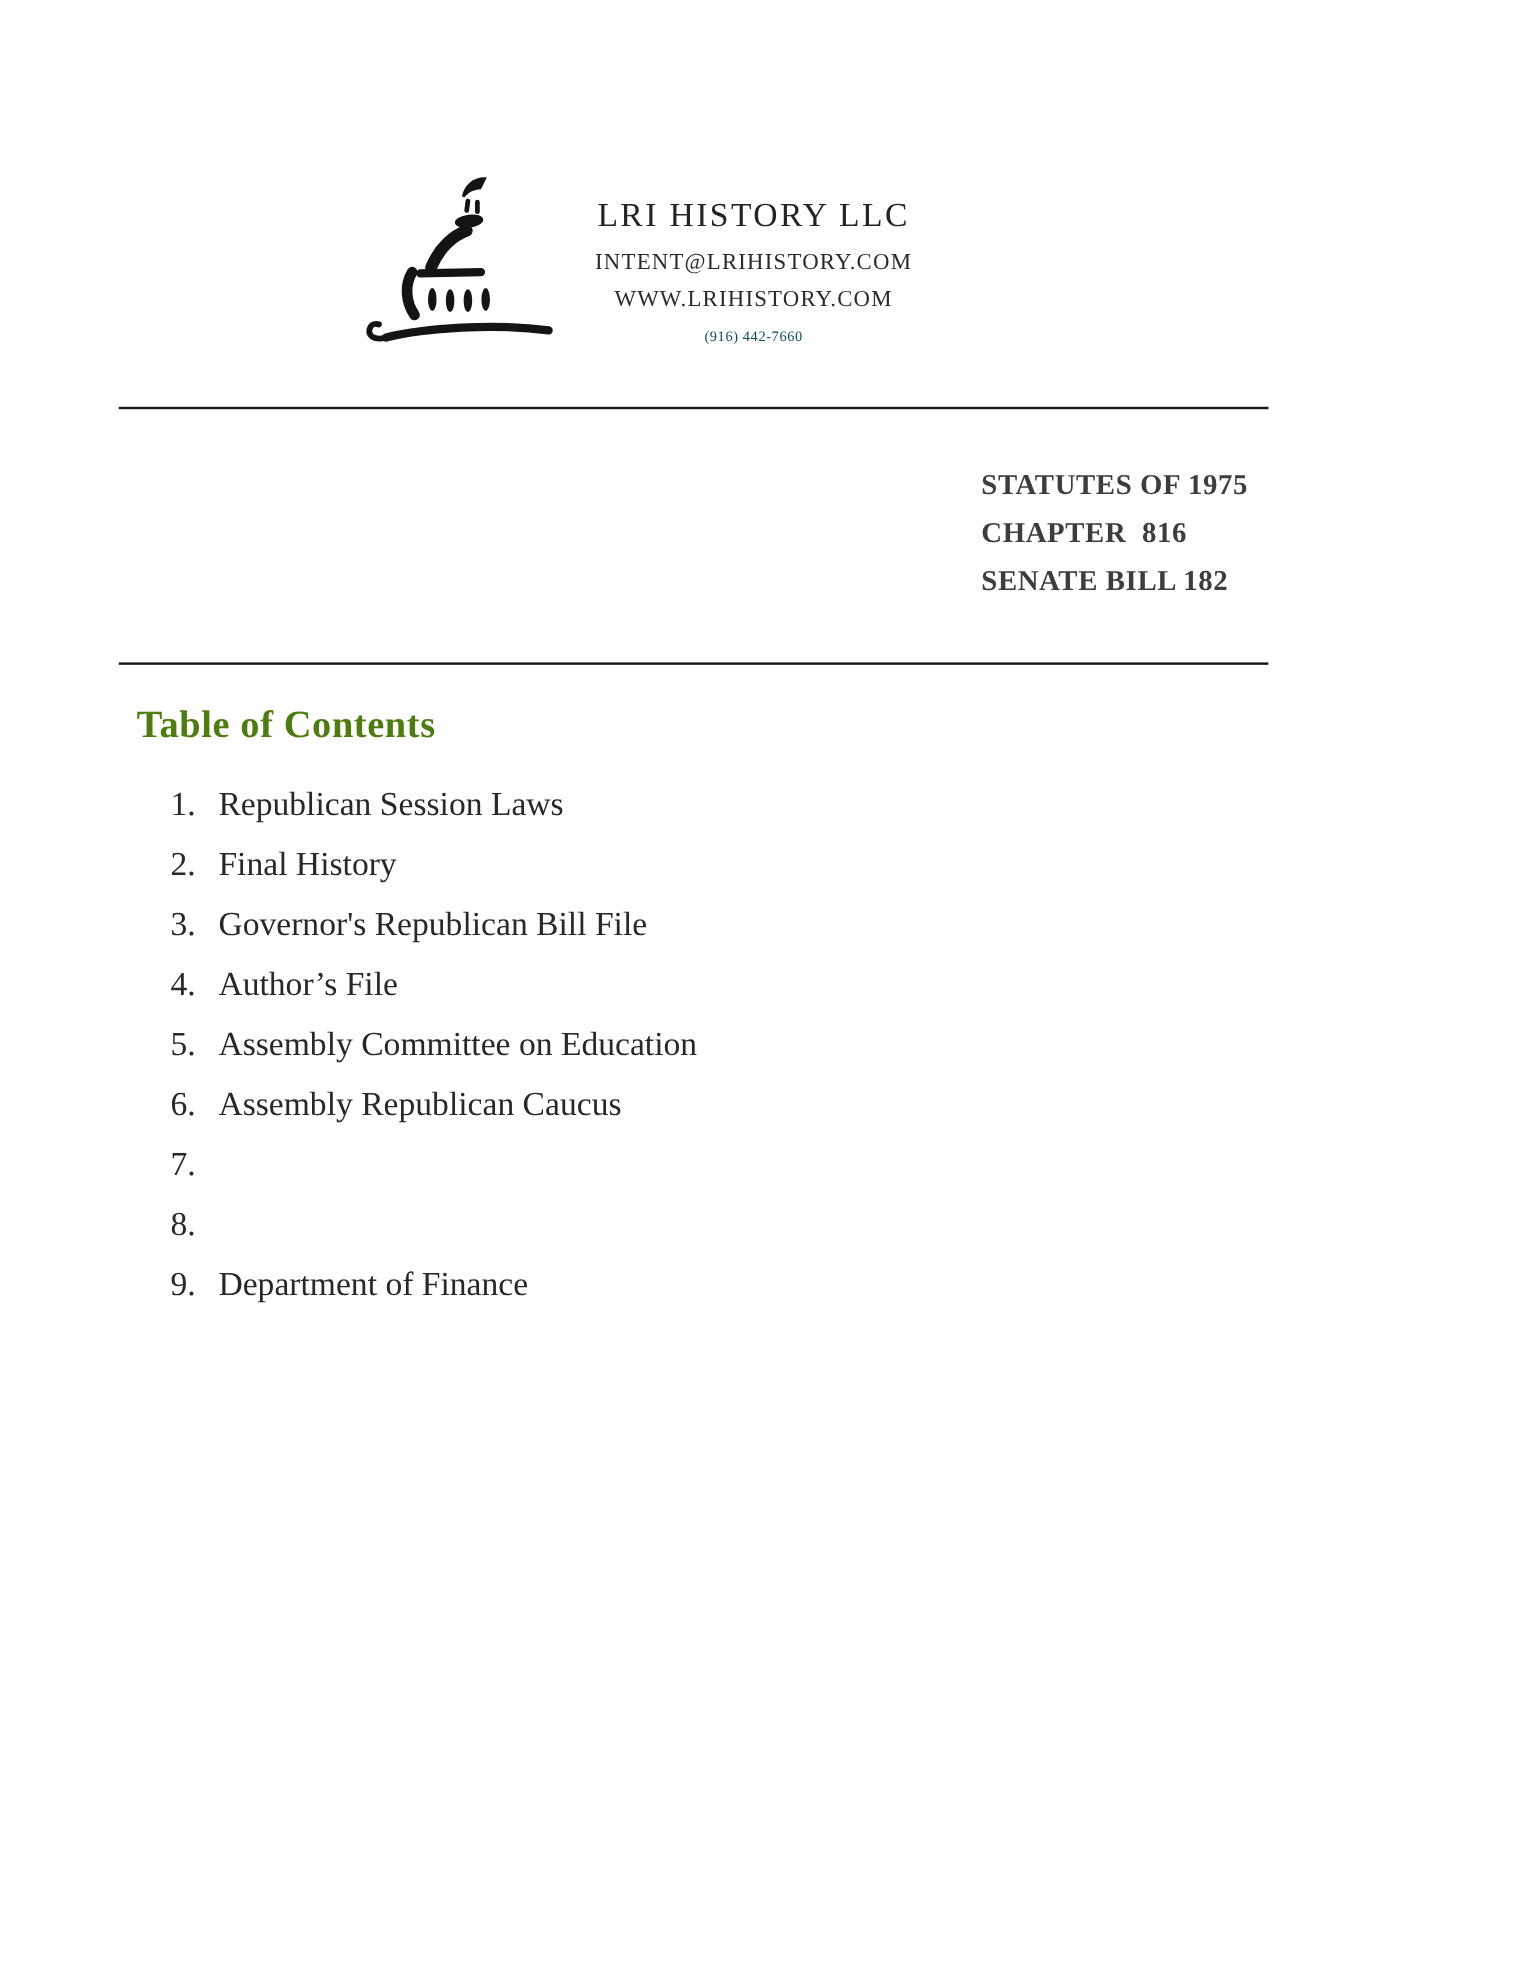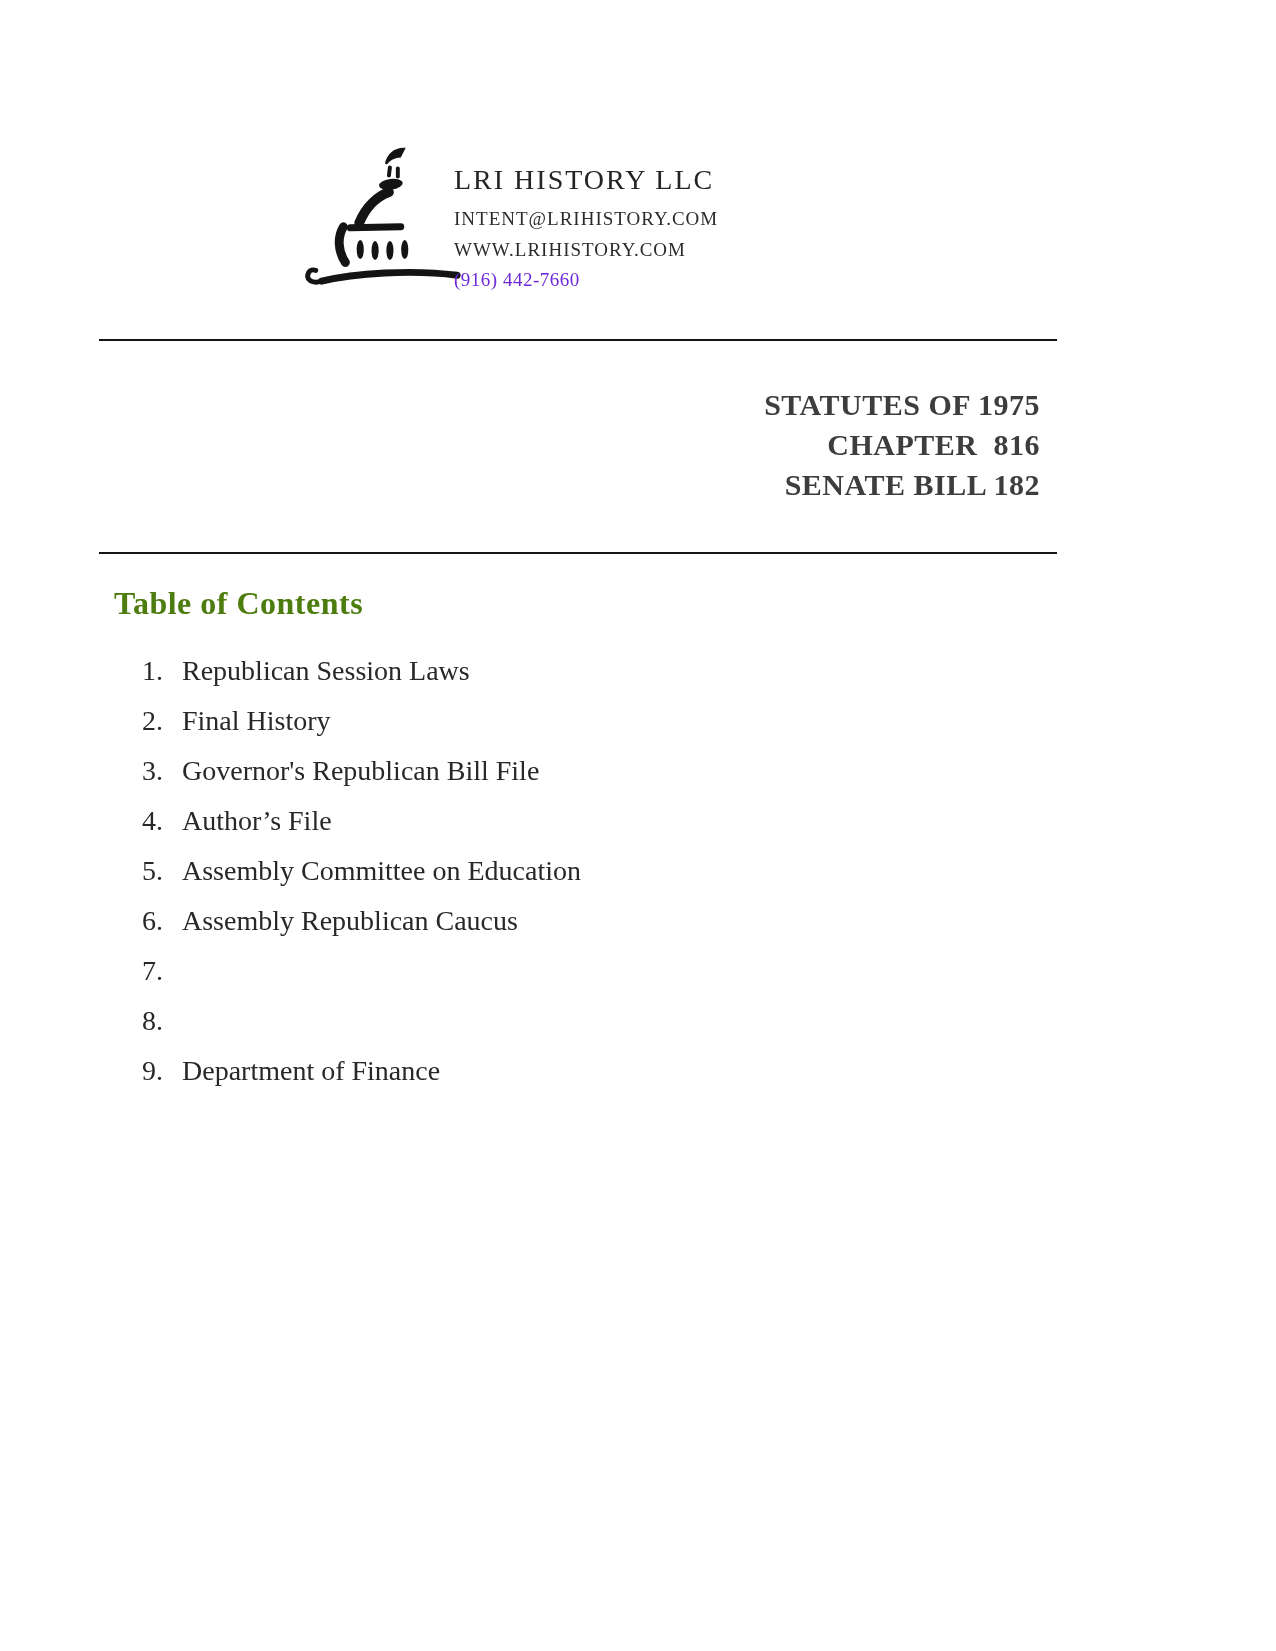--- a/index.html
+++ b/index.html
@@ -21,23 +21,24 @@
   
   .logo {
     position: absolute;
     left: 293px;
     top: 127px;
     width: 178px;
     height: 170px;
   }
   .company-block {
     position: absolute;
-    left: 454px;
+    left: 466px;
     top: 163px;
     width: 324px;
+    text-align: center;
   }
   .company-name {
     font-size: 28px;
     line-height: 34px;
     letter-spacing: 2px;
     color: #242424;
     white-space: nowrap;
   }
   .company-email {
     margin-top: 7px;
@@ -48,46 +49,46 @@
     white-space: nowrap;
   }
   .company-web {
     font-size: 19px;
     line-height: 31px;
     letter-spacing: 1px;
     color: #2b2b2b;
     white-space: nowrap;
   }
   .company-phone {
-    font-size: 19px;
+    font-size: 12px;
     line-height: 30px;
     letter-spacing: 0.5px;
-    color: #6d28d9;
+    color: #0c4a6e;
     white-space: nowrap;
   }
 
   
   .rule {
     position: absolute;
     left: 99px;
     width: 958px;
     height: 2px;
     background: #151515;
   }
   .rule-top    { top: 339px; }
   .rule-bottom { top: 552px; }
 
   
   .ref-block {
     position: absolute;
     right: 236px;
     top: 385px;
-    text-align: right;
+    text-align: left;
     font-weight: bold;
-    font-size: 30px;
+    font-size: 24px;
     line-height: 40px;
     color: #3d3d3d;
     letter-spacing: 0.5px;
   }
   .ref-block div { white-space: pre; }
 
   
   .toc-heading {
     position: absolute;
     left: 114px;

